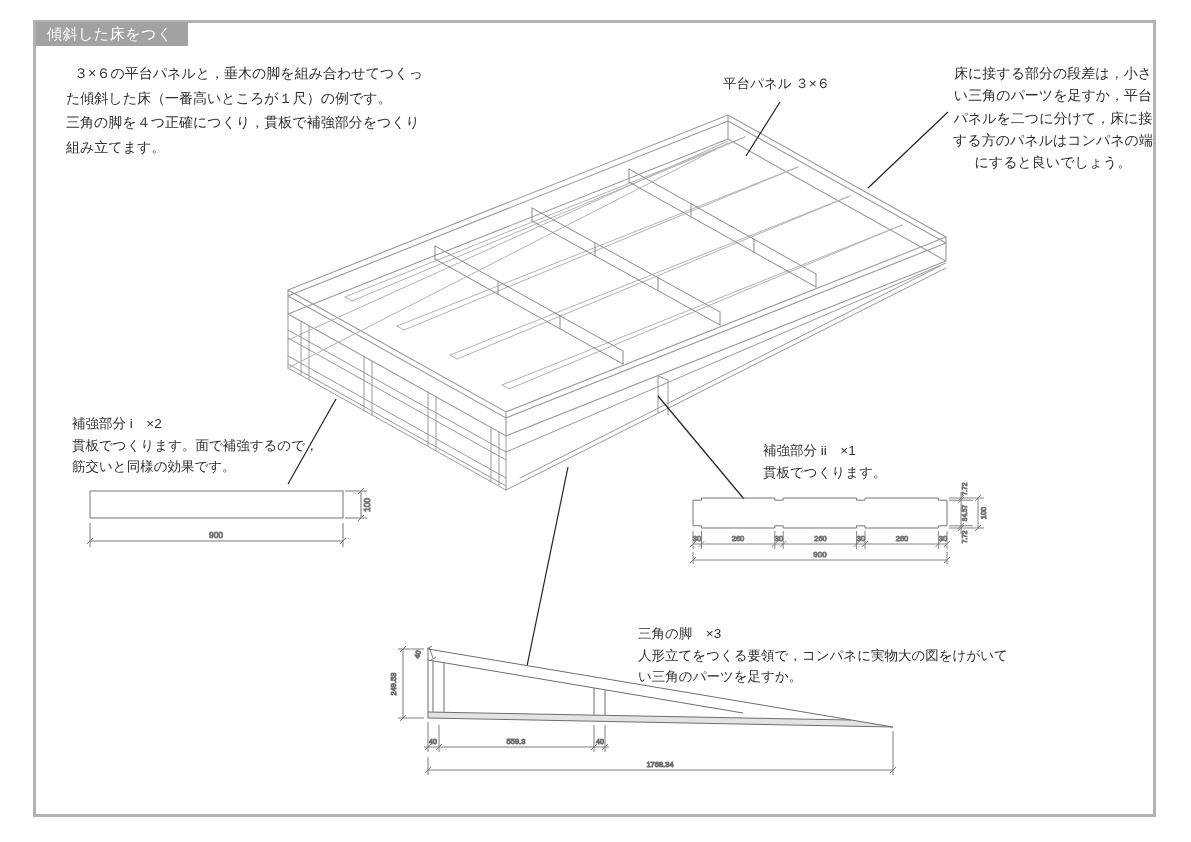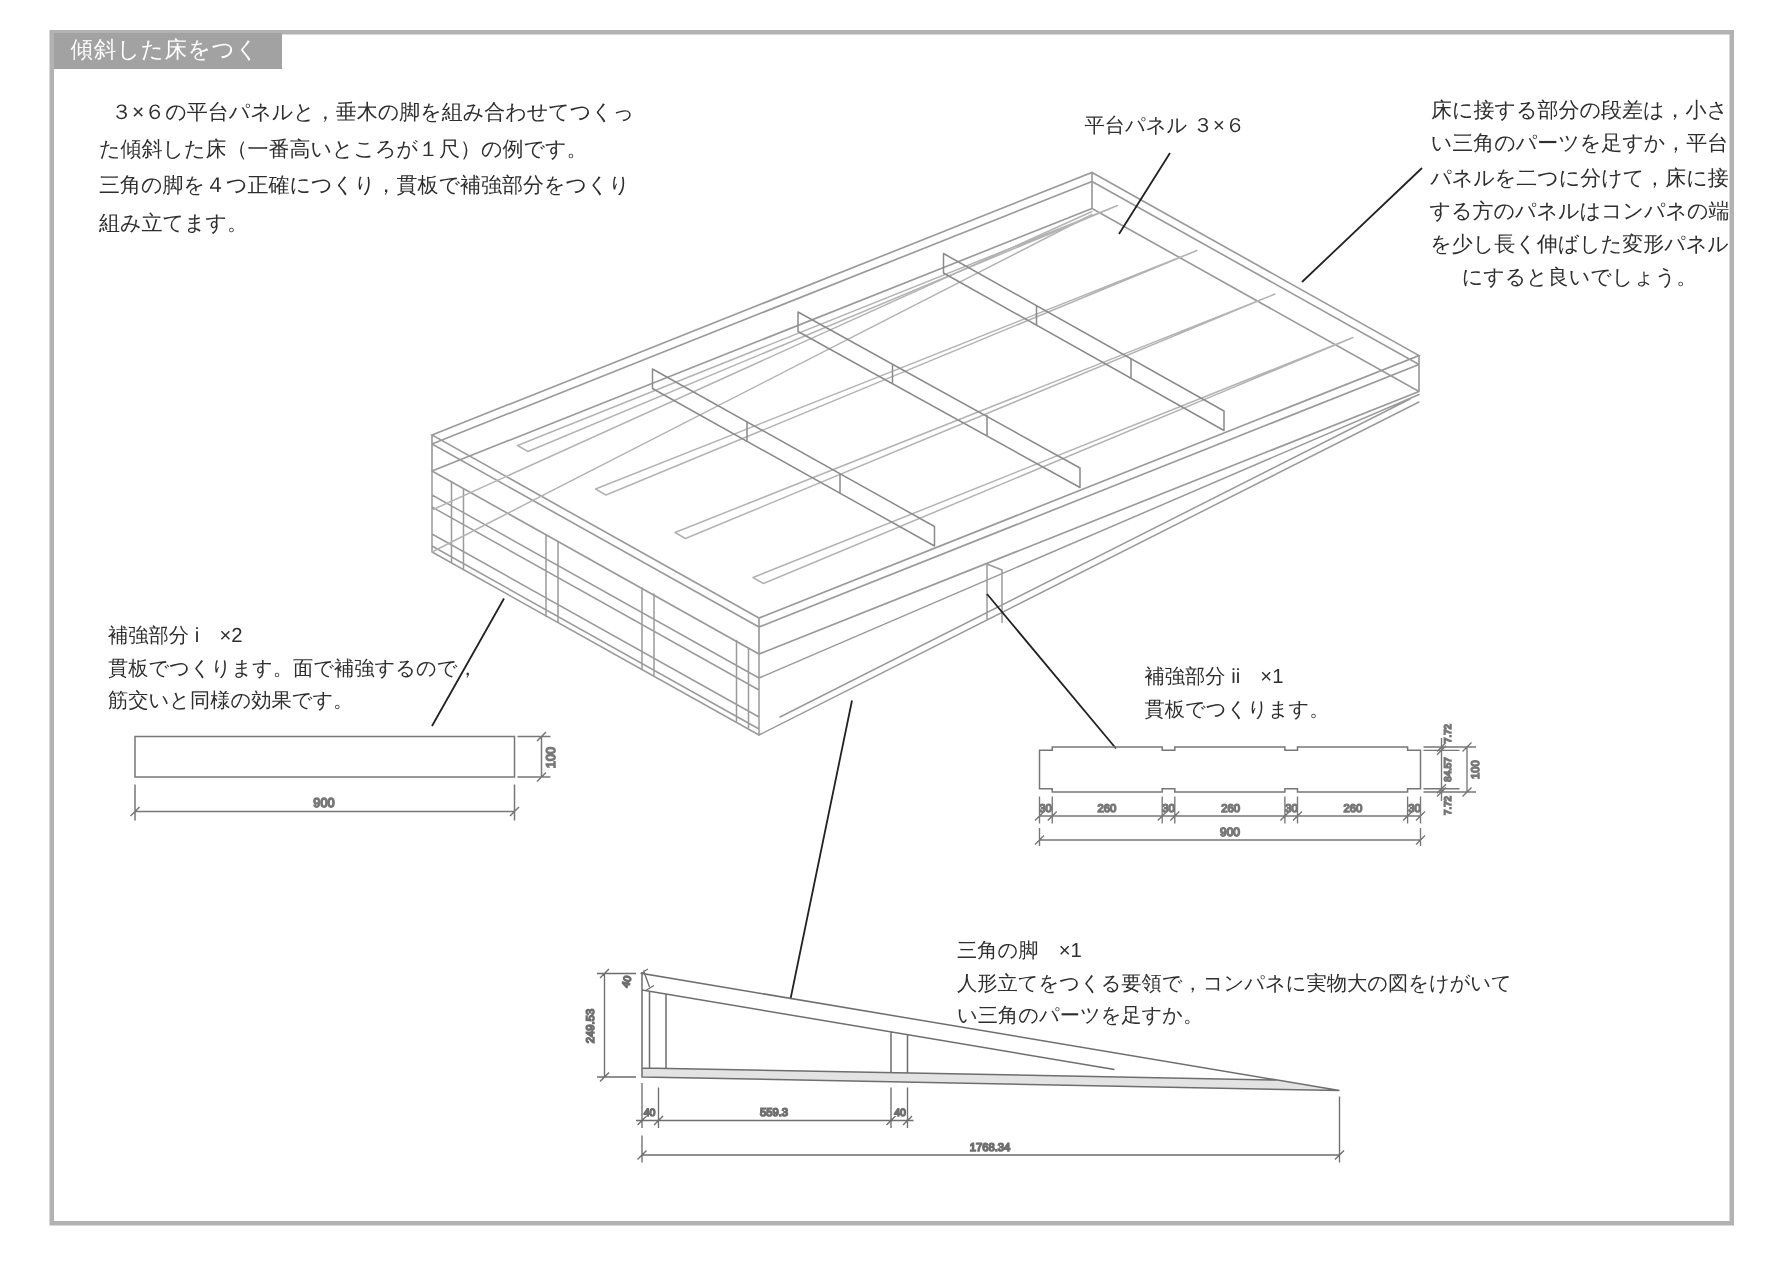--- a/index.html
+++ b/index.html
@@ -5,21 +5,21 @@
   html,body{margin:0;padding:0;background:#fff;}
   #stage{position:relative;width:1191px;height:842px;background:#ffffff;overflow:hidden;
          font-family:"Liberation Sans","DejaVu Sans",sans-serif;color:#333;}
   #frame{position:absolute;left:33px;top:20px;width:1117px;height:791px;
          border:3px solid #b2b2b2;background:#ffffff;}
   #title-tab{position:absolute;left:36px;top:22px;width:152px;height:24px;background:#a2a2a2;
              color:#ffffff;font-size:15px;line-height:24px;padding-left:11px;box-sizing:border-box;
              letter-spacing:0.5px;}
   .tblock{position:absolute;font-size:14px;line-height:24.5px;color:#2e2e2e;white-space:nowrap;}
   .tsmall{position:absolute;font-size:13.5px;line-height:21.5px;color:#2e2e2e;white-space:nowrap;}
-  #intro{left:66px;top:62px;}
+  #intro{left:66px;top:62px;font-family:Liberation Mono, monospace;}
   #intro .l1{padding-left:8px;}
   #side-note{left:953px;top:62px;line-height:22.3px;text-align:center;}
   #panel-label{left:723px;top:73px;}
   #part-i-label{left:72px;top:413px;}
   #part-ii-label{left:763px;top:440px;}
   #legs-label{left:638px;top:623px;}
   svg{position:absolute;left:0;top:0;}
   svg text{font-family:"Liberation Sans","DejaVu Sans",sans-serif;fill:#3a3a3a;}
 </style>
 </head>
@@ -38,39 +38,38 @@
     <div>た傾斜した床（一番高いところが１尺）の例です。</div>
     <div>三角の脚を４つ正確につくり，貫板で補強部分をつくり</div>
     <div>組み立てます。</div>
   </div>
 
   <div id="side-note" class="tblock">
     <div>床に接する部分の段差は，小さ</div>
     <div>い三角のパーツを足すか，平台</div>
     <div>パネルを二つに分けて，床に接</div>
     <div>する方のパネルはコンパネの端</div>
-    <div>を少し長く伸ばした変形パネル</div>
     <div>にすると良いでしょう。</div>
   </div>
 
   <div id="panel-label" class="tsmall">平台パネル ３×６</div>
 
   <div id="part-i-label" class="tsmall">
     <div>補強部分 i　×2</div>
     <div>貫板でつくります。面で補強するので，</div>
     <div>筋交いと同様の効果です。</div>
   </div>
 
   <div id="part-ii-label" class="tsmall">
     <div>補強部分 ii　×1</div>
     <div>貫板でつくります。</div>
   </div>
 
   <div id="legs-label" class="tsmall">
-    <div>三角の脚　×1</div>
+    <div>三角の脚　×3</div>
     <div>人形立てをつくる要領で，コンパネに実物大の図をけがいて</div>
     <div>い三角のパーツを足すか。</div>
   </div>
 
   <svg width="1191" height="842" viewBox="0 0 1191 842">
 
     <g fill="none" stroke-linecap="round">
 
       <path stroke="#9a9a9a" stroke-width="1.1" d="
         M288,290 L728,115 L946,237 L506,412 Z

